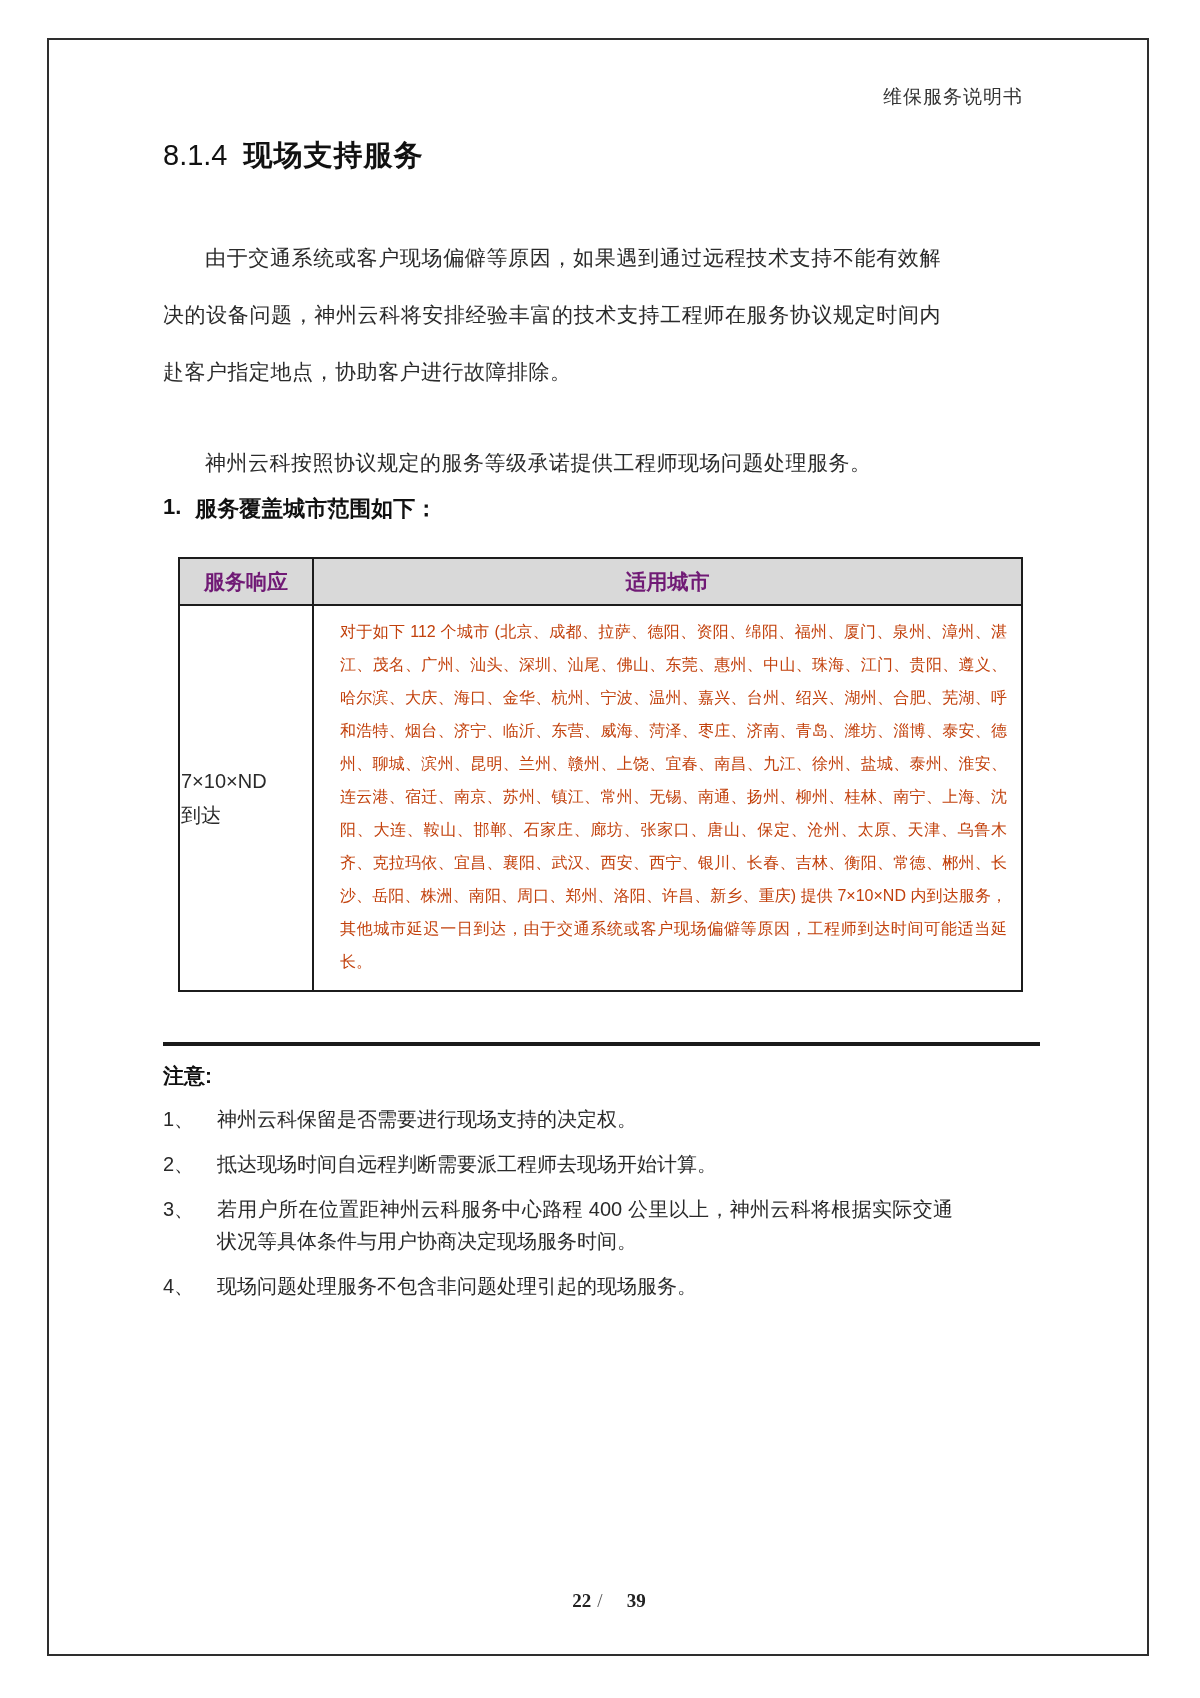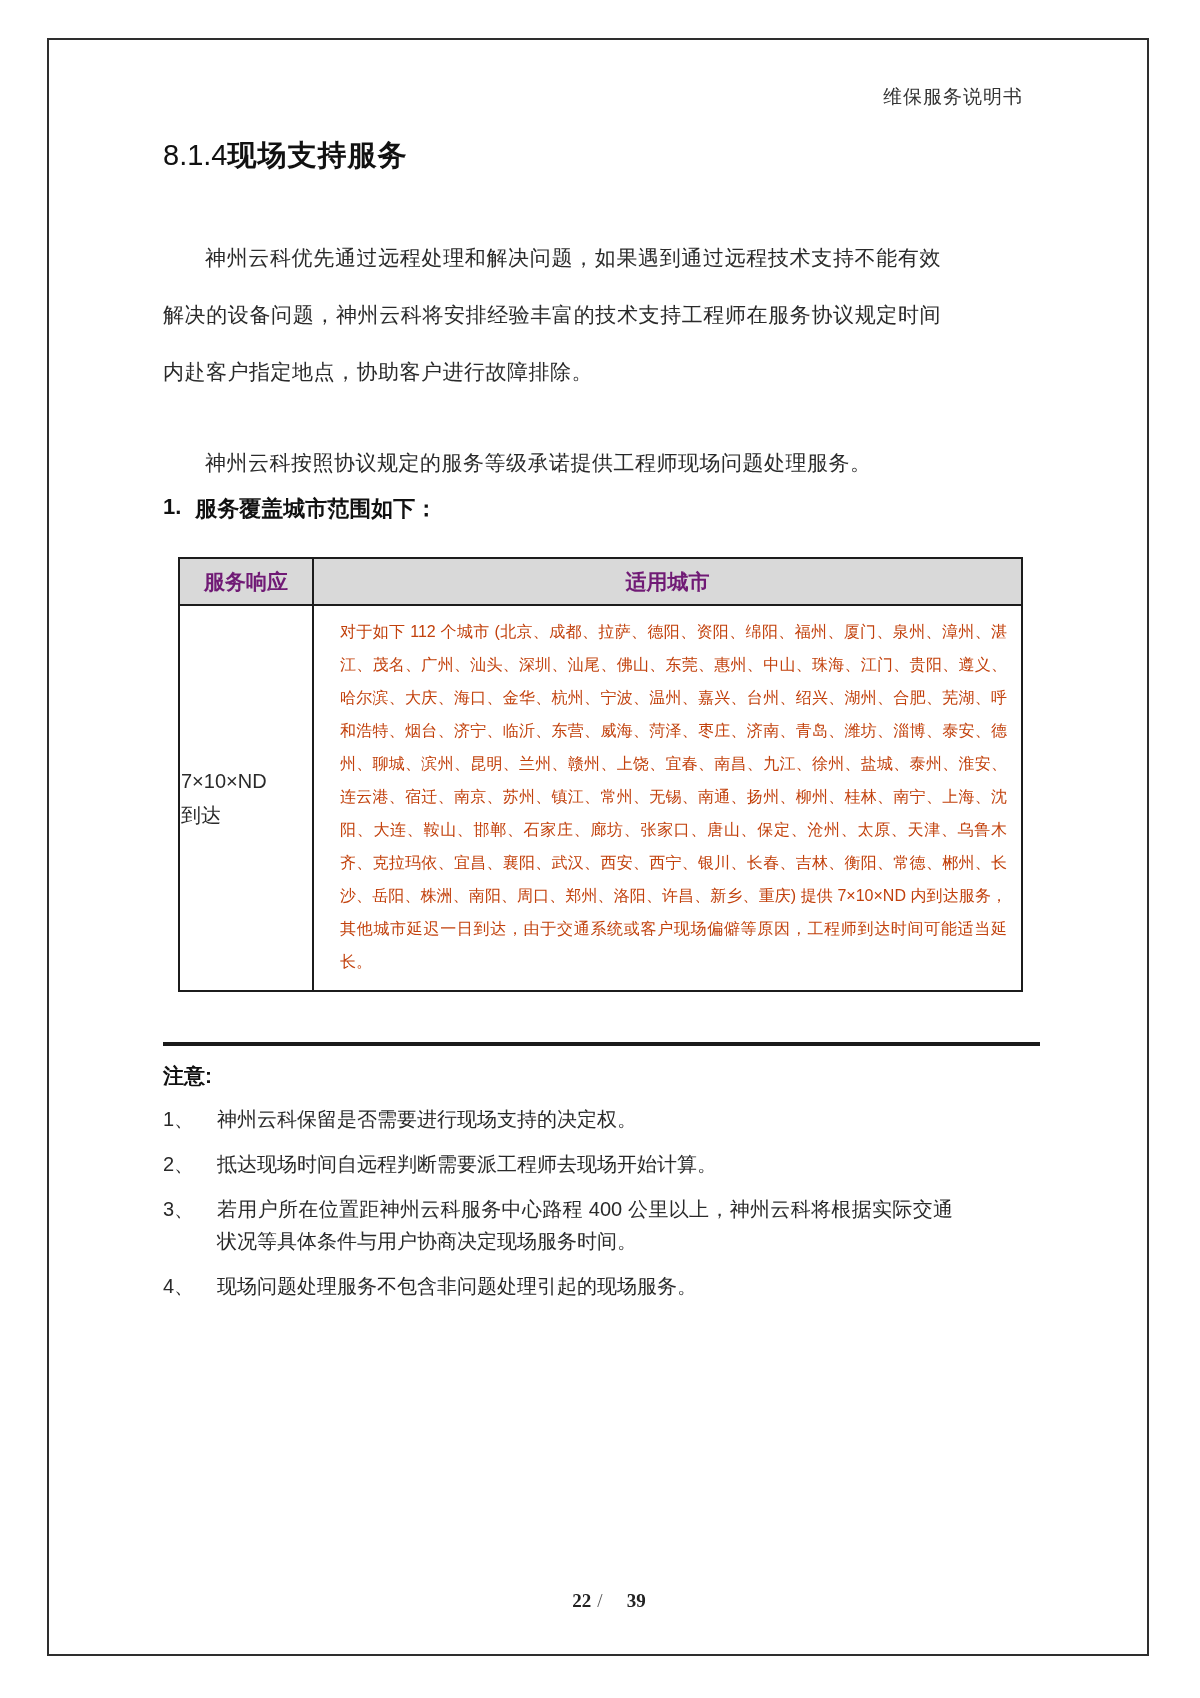--- a/index.html
+++ b/index.html
@@ -12,21 +12,21 @@
     position:absolute;left:47px;top:38px;width:1102px;height:1618px;
     border:2px solid #2e2e2e;background:#fff;box-sizing:border-box;
   }
   .page-header{
     position:absolute;top:84px;right:177px;
     font-family:"Liberation Serif","DejaVu Serif",serif;
     font-size:19px;color:#333;letter-spacing:1px;
   }
   .section-heading{
     position:absolute;left:163px;top:136px;
-    font-size:29px;color:#111;display:flex;align-items:baseline;
+    font-size:29px;color:#111;display:flex;align-items:baseline;gap:16px;
   }
   .section-heading .num{font-weight:400;}
   .section-heading .ttl{font-weight:700;letter-spacing:1px;}
   .para{
     position:absolute;left:163px;width:778px;
     font-size:21px;line-height:57px;text-align:justify;color:#2a2a2a;
     text-indent:2em;letter-spacing:0.5px;
   }
   .para1{top:208px;}
   .para2{top:413px;}
@@ -84,21 +84,21 @@
 
 <div class="page-frame"></div>
 
 <div class="page-header">维保服务说明书</div>
 
 <div class="section-heading">
   <span class="num">8.1.4</span>
   <span class="ttl">现场支持服务</span>
 </div>
 
-<p class="para para1">神州云科优先通过远程处理和解决问题，如果遇到通过远程技术支持不能有效解决的设备问题，神州云科将安排经验丰富的技术支持工程师在服务协议规定时间内赴客户指定地点，协助客户进行故障排除。</p>
+<p class="para para1">由于交通系统或客户现场偏僻等原因，如果遇到通过远程技术支持不能有效解决的设备问题，神州云科将安排经验丰富的技术支持工程师在服务协议规定时间内赴客户指定地点，协助客户进行故障排除。</p>
 <p class="para para2">神州云科按照协议规定的服务等级承诺提供工程师现场问题处理服务。</p>
 
 <div class="list-heading">
   <span>1.</span>
   <span>服务覆盖城市范围如下：</span>
 </div>
 
 <table class="service-table">
   <colgroup>
       <col class="col-response">

